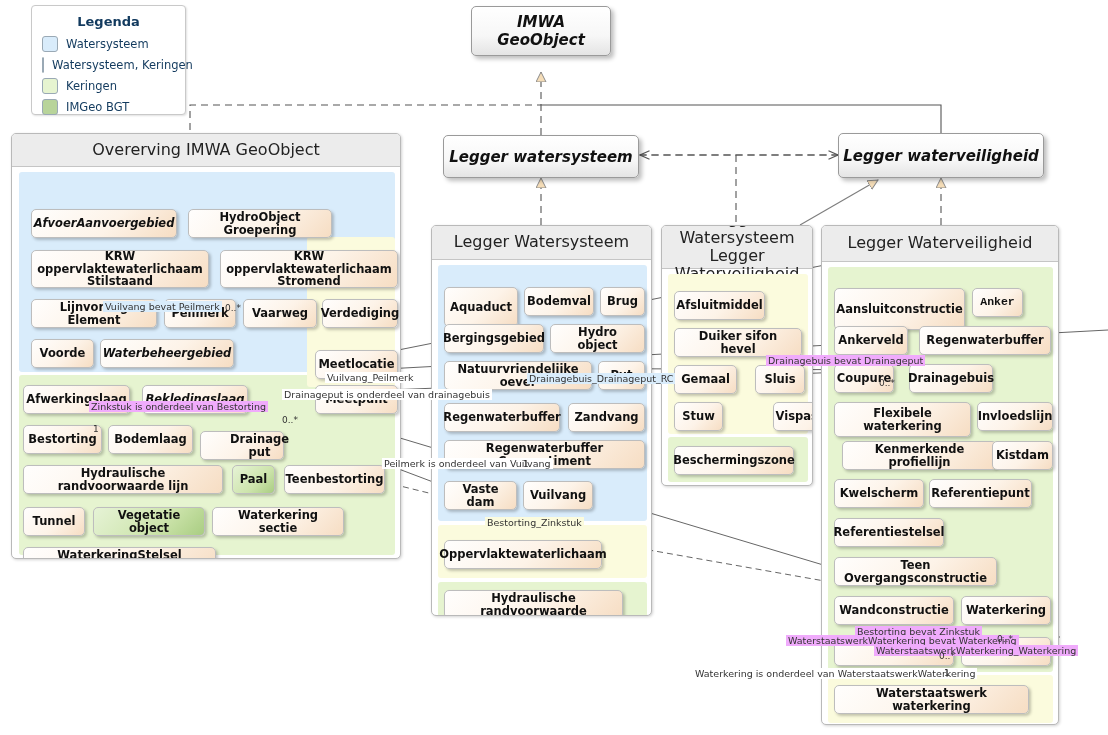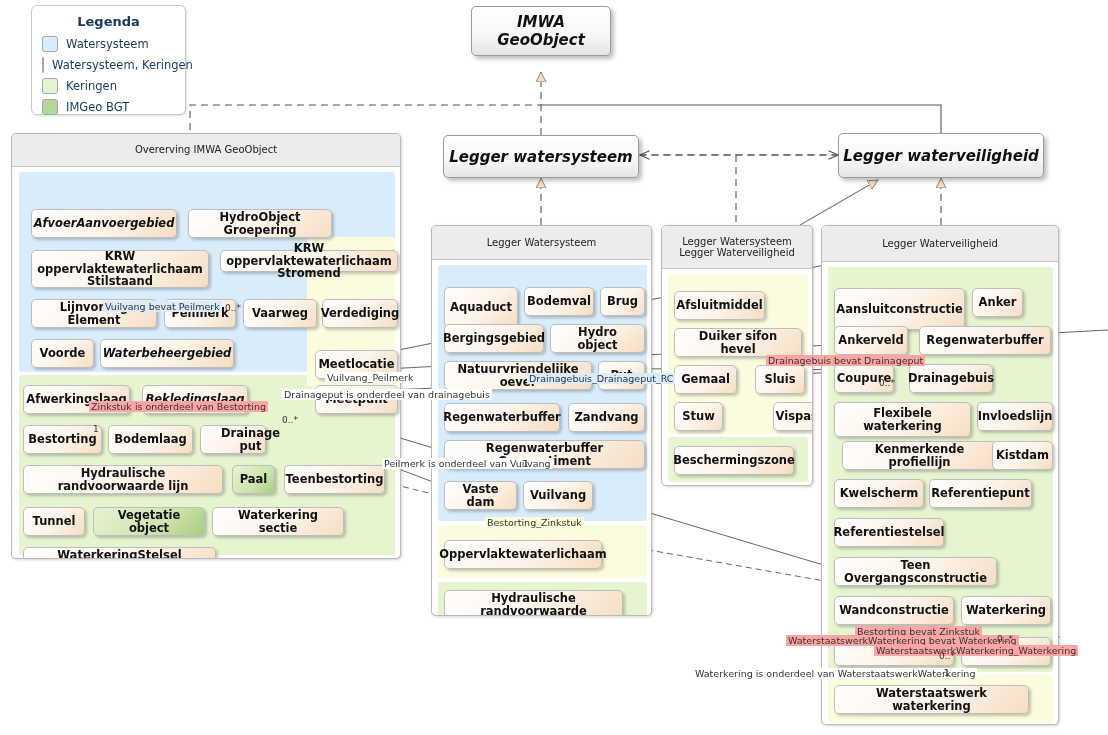--- a/index.html
+++ b/index.html
@@ -18,21 +18,21 @@
                 width:100%;}
   .legend-row{display:flex;align-items:center;gap:8px;}
   .legend-swatch{width:14px;height:14px;border:1px solid #9aa9b5;border-radius:3px;}
   .legend-label{font-size:11.5px;color:#123a5e;white-space:nowrap;}
 
   
   .pkg{border:1px solid #b9b9b9;border-radius:5px;background:#fff;
        box-shadow:1px 1px 3px rgba(0,0,0,.18);overflow:hidden;}
   .pkg-head{background:#ececec;border-bottom:1px solid #c5c5c5;
             display:flex;align-items:center;justify-content:center;
-            font-size:10px;color:#222;text-align:center;line-height:1.15;}
+            font-size:16px;color:#222;text-align:center;line-height:1.15;}
   .pkg-body{position:relative;width:100%;}
   .band{position:absolute;box-sizing:border-box;border-radius:3px;}
   .band-blue{background:#d9ecfb;}
   .band-yellow{background:#fbfbdd;}
   .band-green{background:#e6f4d0;}
 
   
   .cls{position:absolute;box-sizing:border-box;border:1px solid #bdbdbd;
        border-radius:5px;display:flex;align-items:center;justify-content:center;
        text-align:center;font-size:11.5px;font-weight:bold;color:#111;
@@ -46,21 +46,21 @@
   .topbox{position:absolute;box-sizing:border-box;border:1px solid #9a9a9a;
           border-radius:5px;display:flex;align-items:center;justify-content:center;
           font-size:15px;font-weight:bold;font-style:italic;color:#111;
           background:linear-gradient(180deg,#ffffff 0%,#f7f7f7 60%,#e4e4e4 100%);
           box-shadow:3px 3px 4px rgba(0,0,0,.25);text-align:center;}
 
   
   .elabel{position:absolute;font-size:9.5px;color:#333;white-space:nowrap;
           font-weight:normal;font-family:"DejaVu Sans","Liberation Sans",sans-serif;}
   .elabel.boxed{background:#ffffff;padding:0 2px;}
-  .elabel.tint-green{background:#fca5a5;padding:0 2px;}
+  .elabel.tint-green{background:#f0abfc;padding:0 2px;}
   .elabel.tint-yellow{background:#fbfbdd;padding:0 2px;}
   .elabel.tint-blue{background:#d9ecfb;padding:0 2px;}
   .mult{position:absolute;font-size:9px;color:#333;white-space:nowrap;}
 
   svg.wires{position:absolute;left:0;top:0;width:1108px;height:735px;
             pointer-events:none;overflow:visible;}
 </style>
 </head>
 <body>
 
@@ -112,21 +112,21 @@
 
     <path d="M912,686 L1000,630" stroke="#666" stroke-width="1" fill="none"></path>
     <path d="M948,655 L1010,628" stroke="#666" stroke-width="1" fill="none"></path>
 
     <path d="M892,370 L908,370" stroke="#666" stroke-width="1" fill="none"></path>
 
     <path d="M1002,636 L1016,624" stroke="#666" stroke-width="1" fill="none"></path>
     <path d="M1021,637 L1060,637" stroke="#666" stroke-width="1" fill="none"></path>
   </svg>
 
-  <div class="abs legend" style="left:31px;top:5px;width:155px;height:110px;padding:8px 10px;border-radius:6px;">
+  <div class="abs legend" style="left:31px;top:5px;width:155px;height:110px;padding:8px 10px;">
     <div class="legend-title">Legenda</div>
     <div style="margin-top:7px;display:flex;flex-direction:column;gap:5px;">
       <div class="legend-row">
         <span class="legend-swatch" style="background:#d9ecfb;"></span>
         <span class="legend-label">Watersysteem</span>
       </div>
       <div class="legend-row">
         <span class="legend-swatch" style="background:#fbfbdd;"></span>
         <span class="legend-label">Watersysteem, Keringen</span>
       </div>
@@ -165,21 +165,21 @@
       <div class="cls italic" style="left:19px;top:42px;width:146px;height:29px;">
         <span>AfvoerAanvoergebied</span>
         </div>
       <div class="cls" style="left:176px;top:42px;width:144px;height:29px;">
         <span>HydroObject Groepering</span>
         </div>
 
       <div class="cls" style="left:19px;top:83px;width:178px;height:38px;">
         <span>KRW oppervlaktewaterlichaam Stilstaand</span>
         </div>
-      <div class="cls" style="left:208px;top:83px;width:178px;height:22px;">
+      <div class="cls" style="left:208px;top:83px;width:178px;height:38px;">
         <span>KRW oppervlaktewaterlichaam Stromend</span>
         </div>
 
       <div class="cls" style="left:19px;top:132px;width:126px;height:29px;">
         <span>Lijnvormig Element</span>
         </div>
       <div class="cls" style="left:152px;top:132px;width:72px;height:29px;">
         <span>Peilmerk</span>
         </div>
       <div class="cls" style="left:231px;top:132px;width:74px;height:29px;">
@@ -209,21 +209,21 @@
       <div class="cls italic" style="left:130px;top:218px;width:106px;height:29px;">
         <span>Bekledingslaag</span>
         </div>
 
       <div class="cls" style="left:11px;top:258px;width:79px;height:29px;">
         <span>Bestorting</span>
         </div>
       <div class="cls" style="left:96px;top:258px;width:85px;height:29px;">
         <span>Bodemlaag</span>
         </div>
-      <div class="cls" style="left:188px;top:258px;width:66px;height:29px;padding-left:40px;">
+      <div class="cls" style="left:188px;top:264px;width:84px;height:29px;padding-left:40px;">
         <span>Drainage put</span>
         </div>
 
       <div class="cls" style="left:11px;top:298px;width:200px;height:29px;">
         <span>Hydraulische randvoorwaarde lijn</span>
         </div>
       <div class="cls imgeo" style="left:220px;top:298px;width:43px;height:29px;">
         <span>Paal</span>
         </div>
       <div class="cls" style="left:272px;top:298px;width:101px;height:29px;">
@@ -344,21 +344,21 @@
     <div class="pkg-head" style="height:35px;">
       <span>Legger Waterveiligheid</span>
     </div>
     <div class="pkg-body" style="height:464px;">
       <div class="band band-green" style="left:6px;top:5px;width:225px;height:405px;"></div>
       <div class="band band-yellow" style="left:6px;top:413px;width:225px;height:48px;"></div>
 
       <div class="cls" style="left:12px;top:26px;width:131px;height:42px;">
         <span>Aansluitconstructie</span>
         </div>
-      <div class="cls" style="left:150px;top:26px;width:51px;height:29px;">
+      <div class="cls" style="left:150px;top:26px;width:51px;height:29px;font-family:Liberation Mono, monospace;">
         <span>Anker</span>
         </div>
 
       <div class="cls" style="left:12px;top:64px;width:74px;height:29px;">
         <span>Ankerveld</span>
         </div>
       <div class="cls" style="left:97px;top:64px;width:132px;height:29px;">
         <span>Regenwaterbuffer</span>
         </div>
 

